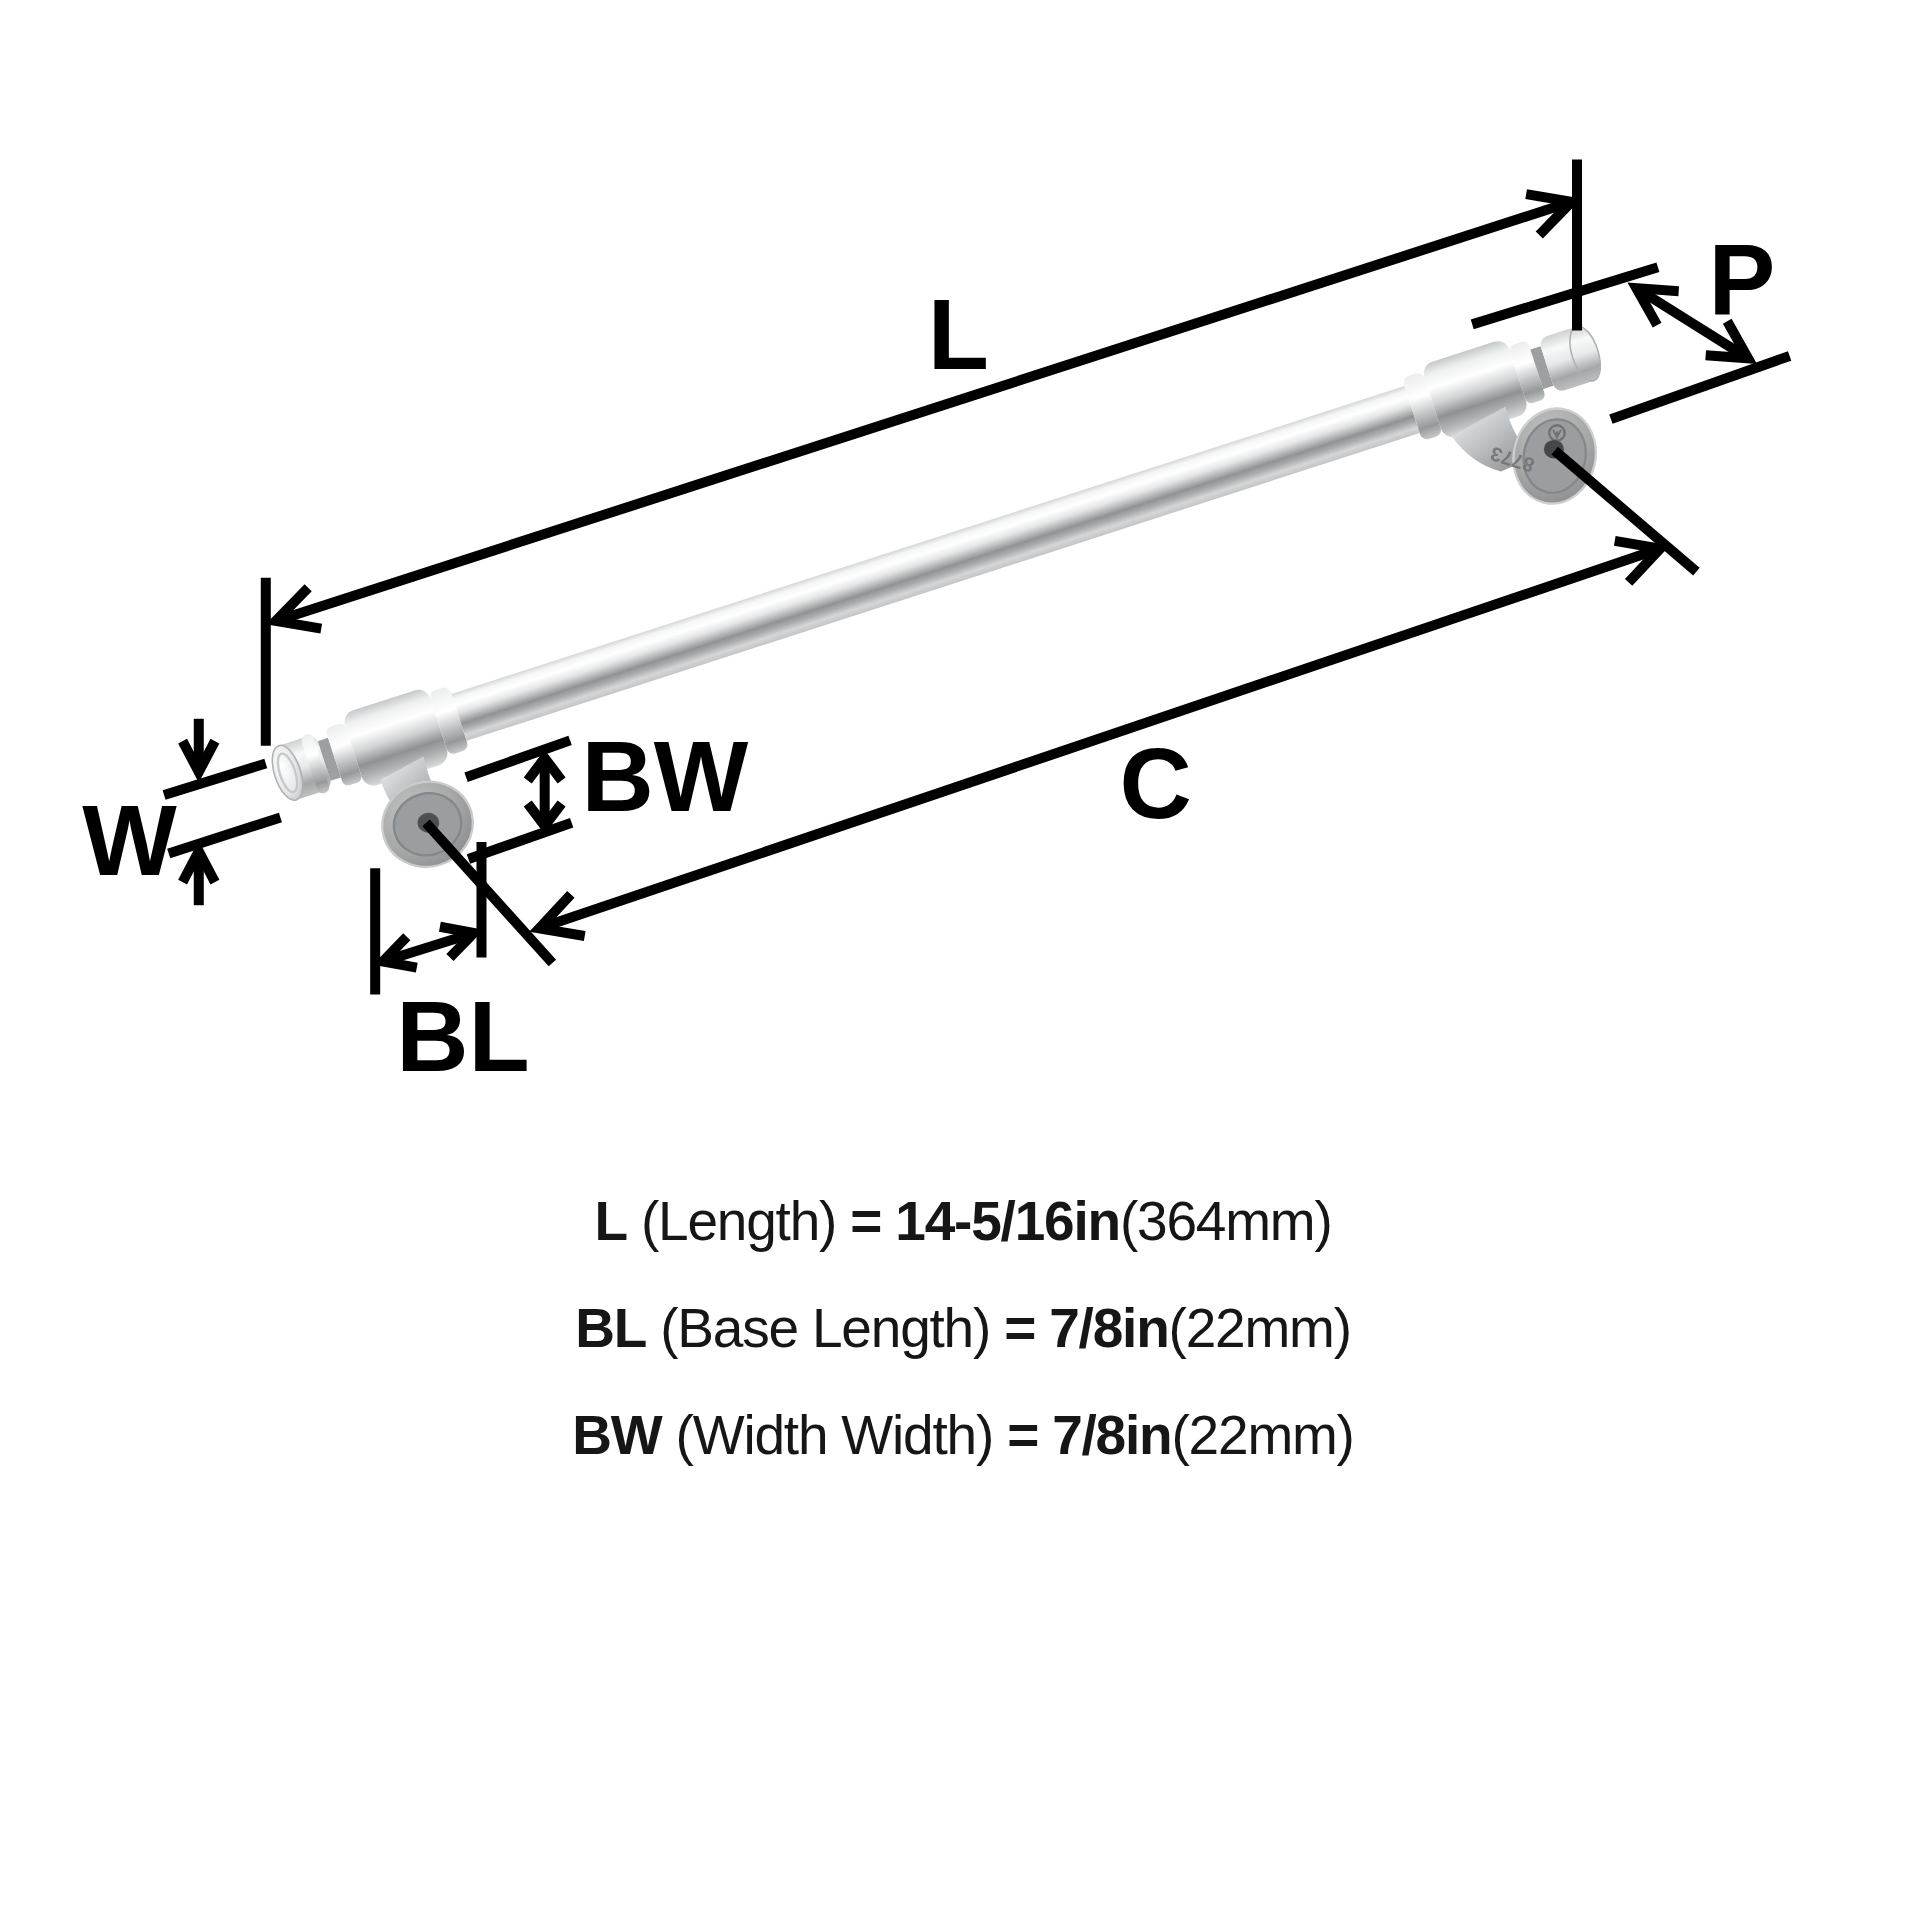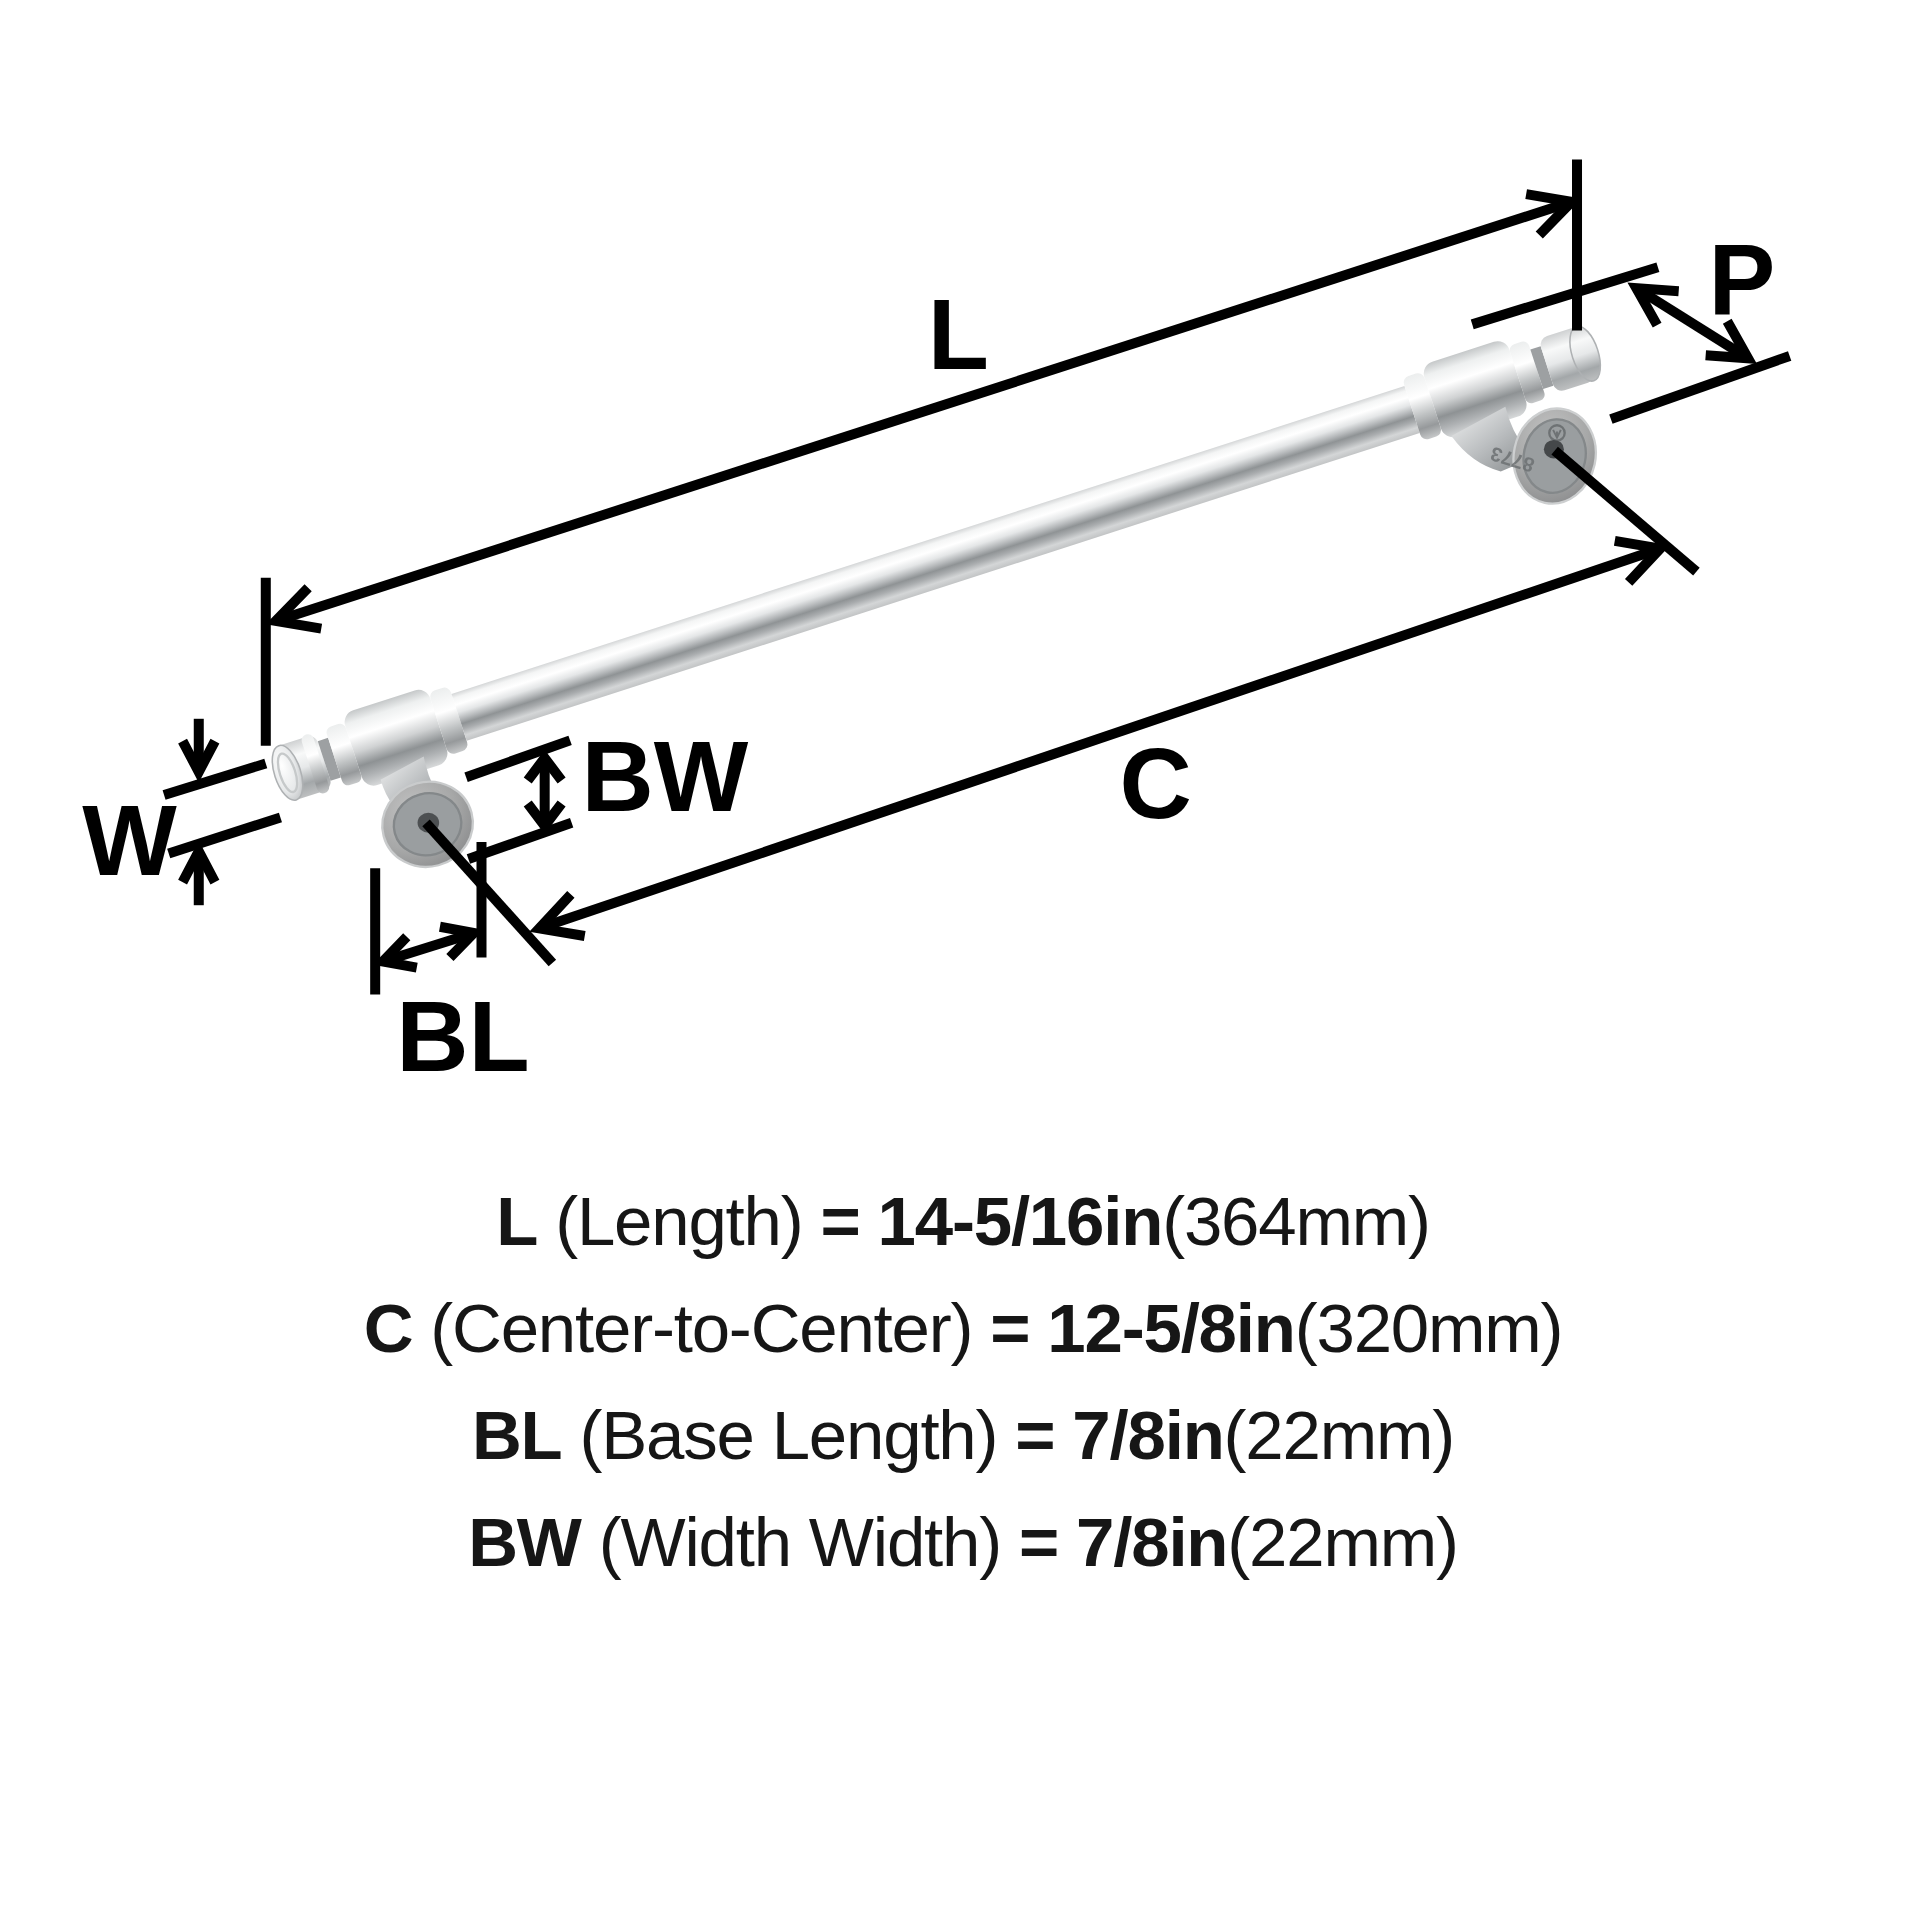--- a/index.html
+++ b/index.html
@@ -1,21 +1,21 @@
 <!DOCTYPE html>
 <html style="font-size:12.3px"><head>
 <meta charset="utf-8">
 <style>
   html,body{margin:0;padding:0;background:#ffffff;}
   .stage{position:relative;width:1926px;height:1926px;background:#ffffff;overflow:hidden;
          font-family:"Liberation Sans",sans-serif;}
   .stage svg{position:absolute;left:0;top:0;}
   .dimlabel{font-family:"Liberation Sans",sans-serif;font-weight:bold;font-size:130px;fill:#000000;}
   .specs{position:absolute;left:0;top:1168px;width:1926px;text-align:center;color:#161616;}
-  .spec-line{height:107px;line-height:107px;font-size:69px;letter-spacing:-1.2px;white-space:nowrap;}
+  .spec-line{height:107px;line-height:107px;font-size:55px;letter-spacing:-1.2px;white-space:nowrap;}
   .spec-line .b{font-weight:bold;}
   .spec-line .r{font-weight:normal;}
 </style>
 </head>
 <body>
 
 <div class="stage">
 
 <svg width="1926" height="1926" viewBox="0 0 2500 2500">
   <defs>
@@ -158,19 +158,18 @@
   <text class="dimlabel" x="1244" y="479" text-anchor="middle">L</text>
   <text class="dimlabel" x="168" y="1136" text-anchor="middle">W</text>
   <text class="dimlabel" x="2261" y="407" text-anchor="middle">P</text>
   <text class="dimlabel" x="1500" y="1062" text-anchor="middle">C</text>
   <text class="dimlabel" x="601" y="1390" text-anchor="middle">BL</text>
   <text class="dimlabel" x="863" y="1053" text-anchor="middle">BW</text>
 </svg>
 
   <div class="specs">
     <div class="spec-line"><span class="b">L</span><span class="r"> (Length) </span><span class="b">= 14-5/16in</span><span class="r">(364mm)</span></div>
-    <div class="spec-line"><span class="b">C</span><span class="r"> (Center-to-Center) </span><span class="b">= 12-5/8in</span><span class="r">(320mm)</span></div>
     <div class="spec-line"><span class="b">BL</span><span class="r"> (Base Length) </span><span class="b">= 7/8in</span><span class="r">(22mm)</span></div>
     <div class="spec-line"><span class="b">BW</span><span class="r"> (Width Width) </span><span class="b">= 7/8in</span><span class="r">(22mm)</span></div>
   </div>
 
 </div>
 
 
 </body></html>

